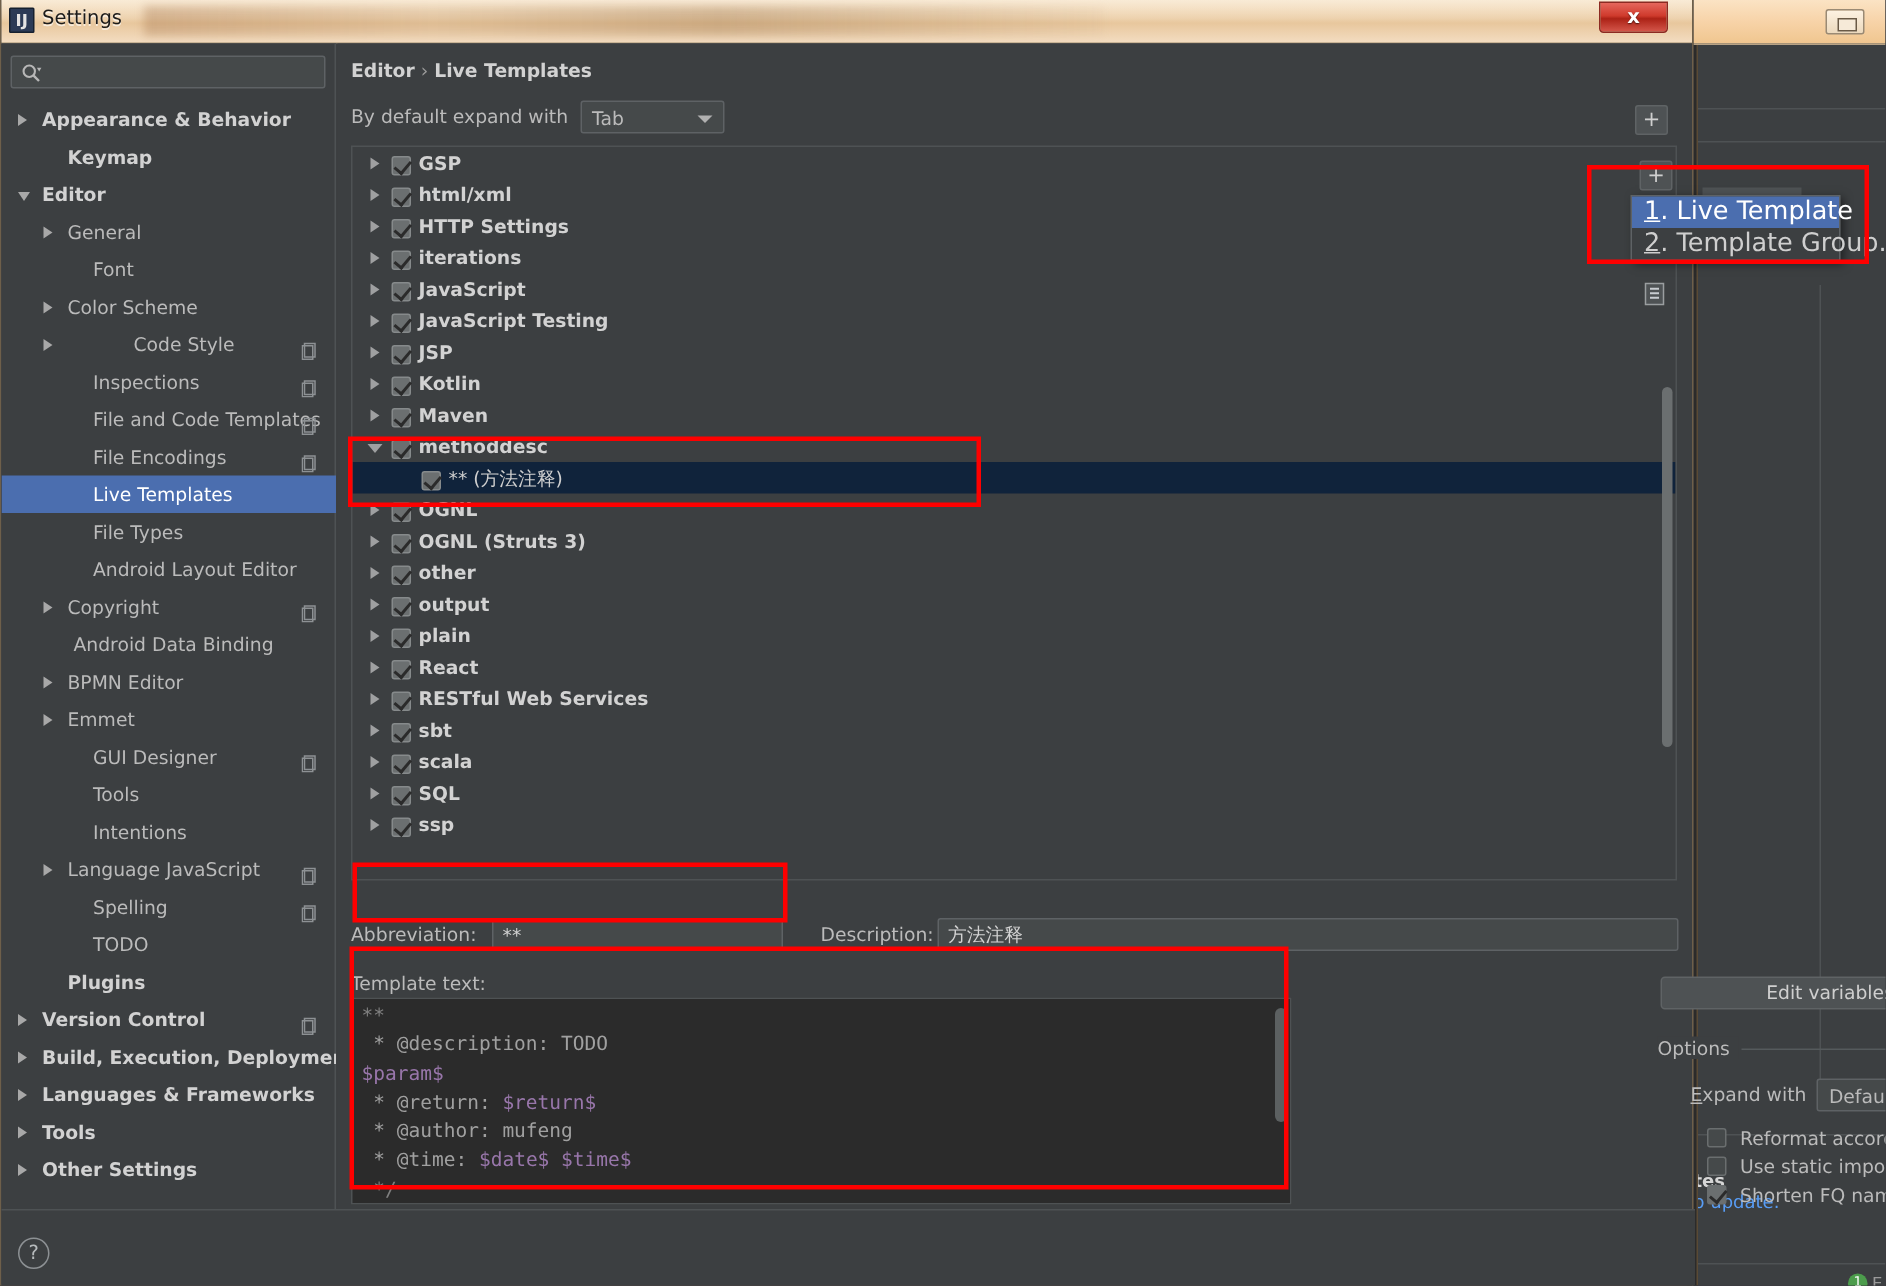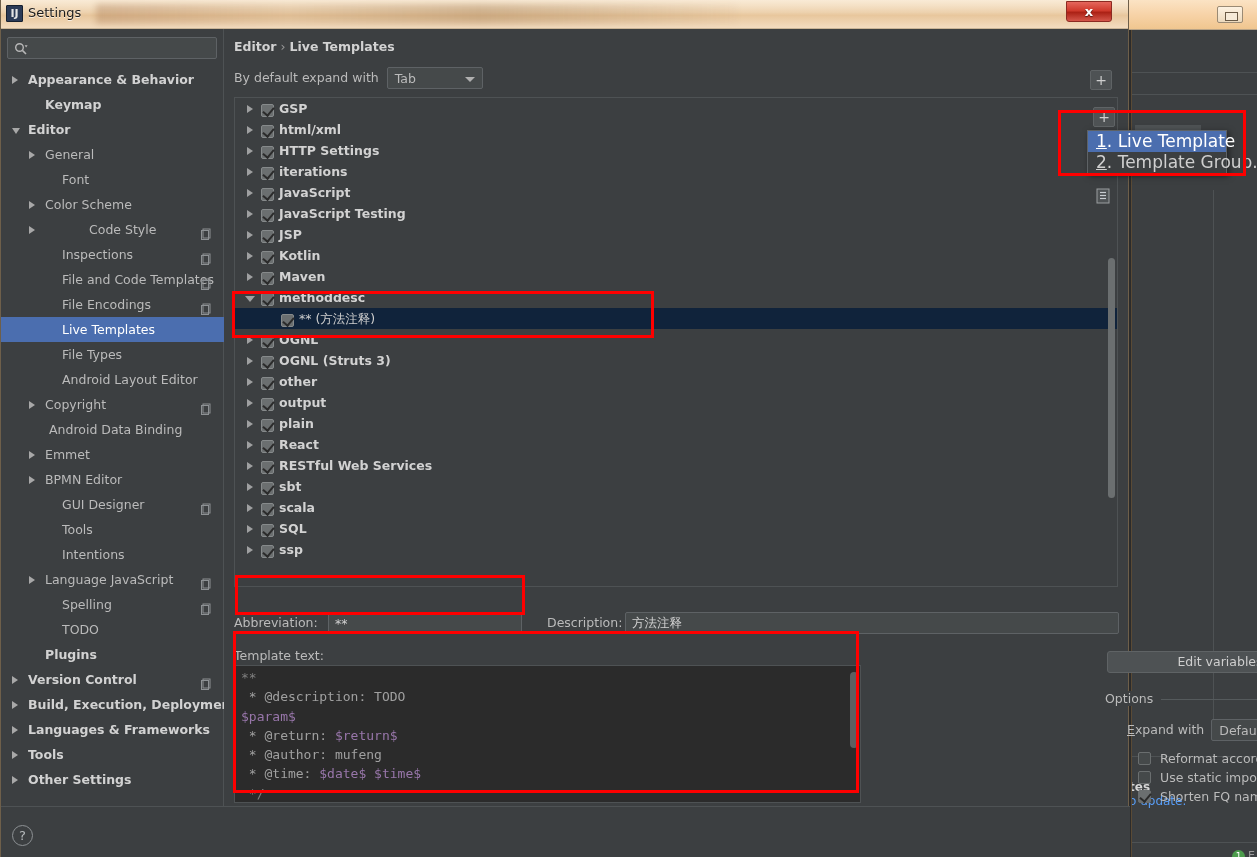--- a/index.html
+++ b/index.html
@@ -368,25 +368,25 @@
               <span class="copy-ico"><svg width="11" height="12" viewBox="0 0 11 12">
                   <rect x="2" y="1" width="7" height="9" fill="none" stroke="#8d9194" stroke-width="1"></rect>
                   <rect x="0.5" y="2.5" width="7" height="9" fill="none" stroke="#8d9194" stroke-width="1"></rect>
                 </svg></span>
             </div>
             <div class="tnode">
               <span class="lbl" style="left: 48px;">Android Data Binding</span>
             </div>
             <div class="tnode">
               <span class="arrow" style="left: 28px;"></span>
+              <span class="lbl" style="left: 44px;">BPMN Editor</span>
+            </div>
+            <div class="tnode">
+              <span class="arrow" style="left: 28px;"></span>
               <span class="lbl" style="left: 44px;">Emmet</span>
-            </div>
-            <div class="tnode">
-              <span class="arrow" style="left: 28px;"></span>
-              <span class="lbl" style="left: 44px;">BPMN Editor</span>
             </div>
             <div class="tnode">
               <span class="lbl" style="left: 61px;">GUI Designer</span>
               <span class="copy-ico"><svg width="11" height="12" viewBox="0 0 11 12">
                   <rect x="2" y="1" width="7" height="9" fill="none" stroke="#8d9194" stroke-width="1"></rect>
                   <rect x="0.5" y="2.5" width="7" height="9" fill="none" stroke="#8d9194" stroke-width="1"></rect>
                 </svg></span>
             </div>
             <div class="tnode">
               <span class="lbl" style="left: 61px;">Tools</span>

